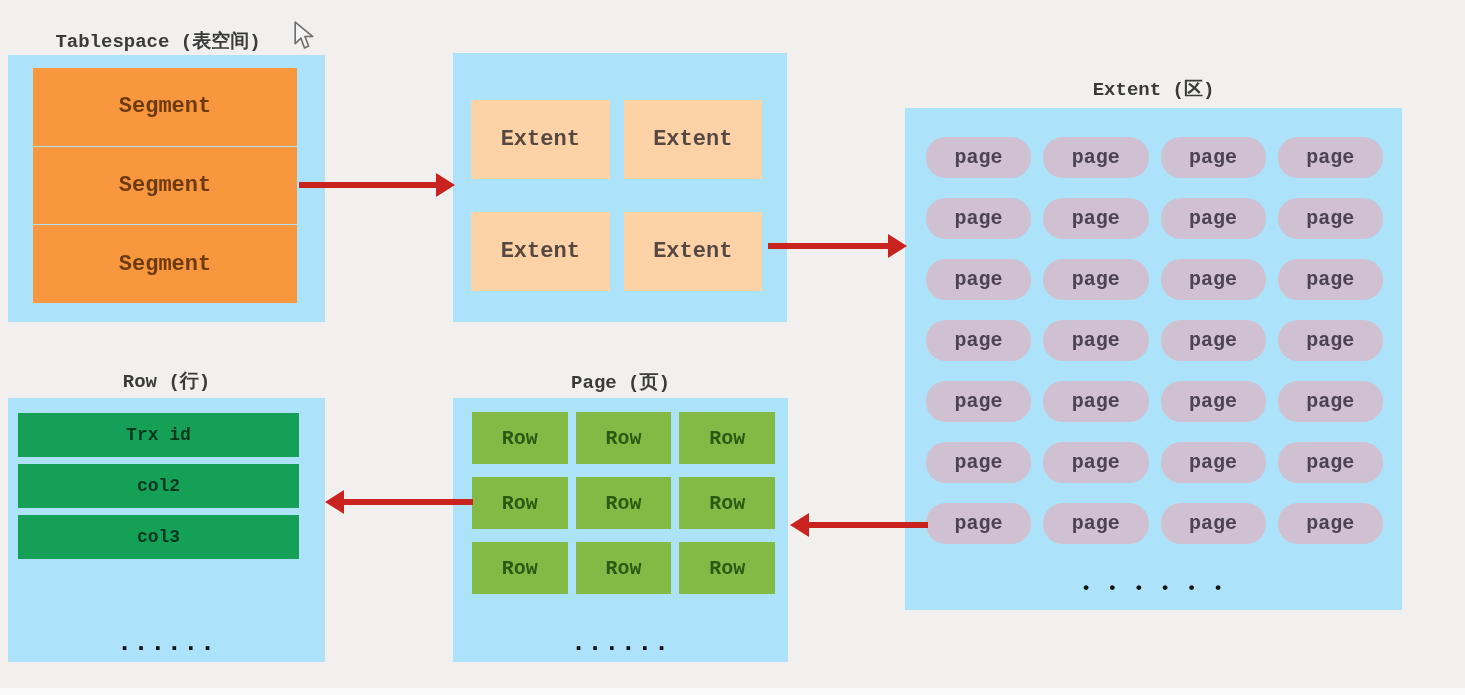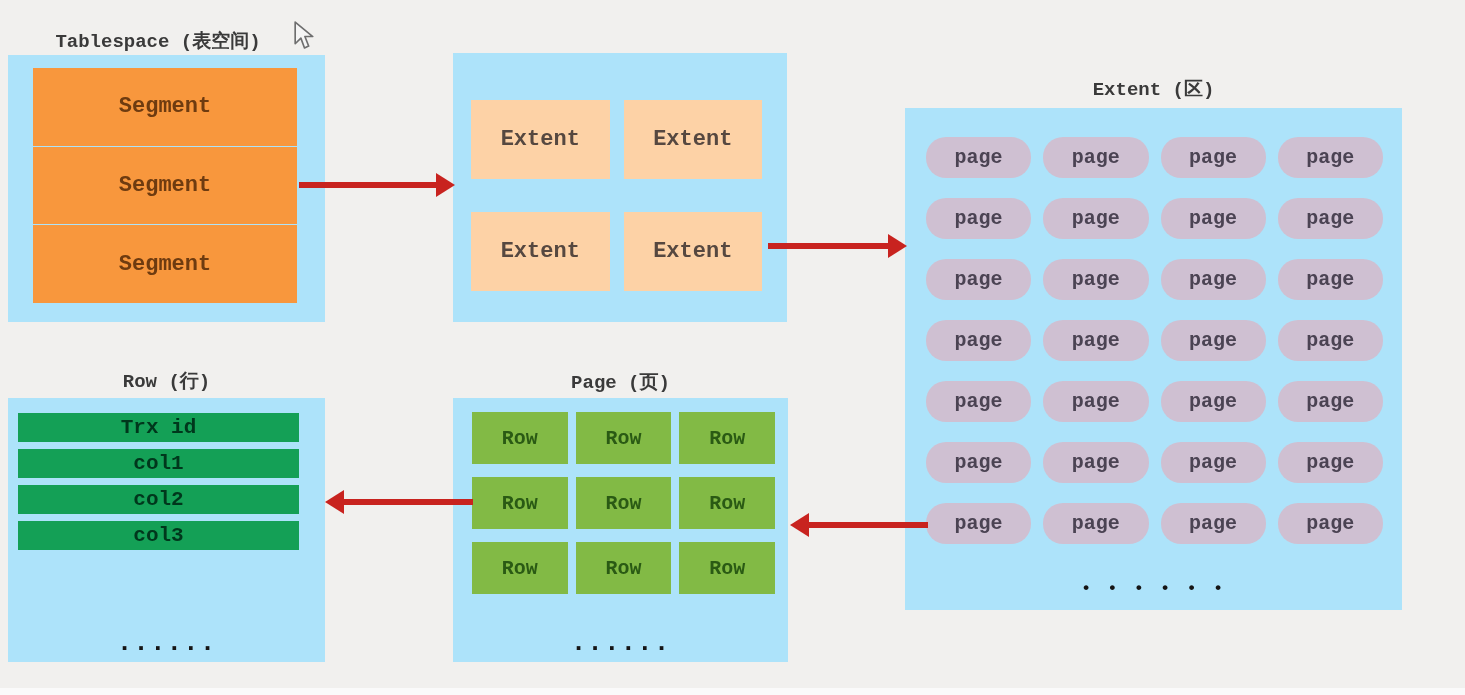--- a/index.html
+++ b/index.html
@@ -37,22 +37,22 @@
   
   .t-page{left:453px;width:335px;top:369px;}
   .c-page{left:453px;top:398px;width:335px;height:264px;padding:14px 13px 0 19px;
     display:grid;gap:13px 8px;grid-auto-rows:52px;align-content:start;}
   .row-cell{background:var(--page-box,#82ba45);color:var(--page-box-text,#2a5a14);
     font-size:20px;display:flex;align-items:center;justify-content:center;}
   
   .t-row{left:8px;width:317px;top:368px;}
   .c-row{left:8px;top:398px;width:317px;height:264px;padding:15px 26px 0 10px;
     display:flex;flex-direction:column;gap:7px;}
-  .green-bar{height:29px;background:var(--row-bar,#14a056);color:var(--row-bar-text,#00371c);
-    font-size:21px;display:flex;align-items:center;justify-content:center;}
+  .green-bar{height:44px;background:var(--row-bar,#14a056);color:var(--row-bar-text,#00371c);
+    font-size:18px;display:flex;align-items:center;justify-content:center;}
   
   .dots{position:absolute;left:0;right:0;text-align:center;color:#151515;line-height:1;}
   .dots-tight{bottom:6px;font-size:26px;letter-spacing:1px;}
   .dots-wide{bottom:13px;font-size:17px;letter-spacing:3px;}
   
   .arrow{position:absolute;height:24px;}
   .arrow .shaft{position:absolute;top:50%;transform:translateY(-50%);height:6px;
     background:var(--arrow,#c8231f);}
   .arrow.right .shaft{left:0;right:13px;}
   .arrow.left  .shaft{left:13px;right:0;}
@@ -136,21 +136,20 @@
     <div class="row-cell">Row</div>
     <div class="row-cell">Row</div>
     <div class="row-cell">Row</div>
     <div class="row-cell">Row</div>
     <div class="row-cell">Row</div>
   </div>
 
 <div class="container c-row">
   <div class="dots dots-tight">......</div>
 <div class="green-bar">Trx id</div>
-    <div class="green-bar">col1</div>
     <div class="green-bar">col2</div>
     <div class="green-bar">col3</div>
   </div>
 
 <div class="arrow right a1">
     <div class="shaft"></div>
   </div>
 <div class="arrow right a2">
     <div class="shaft"></div>
   </div>

